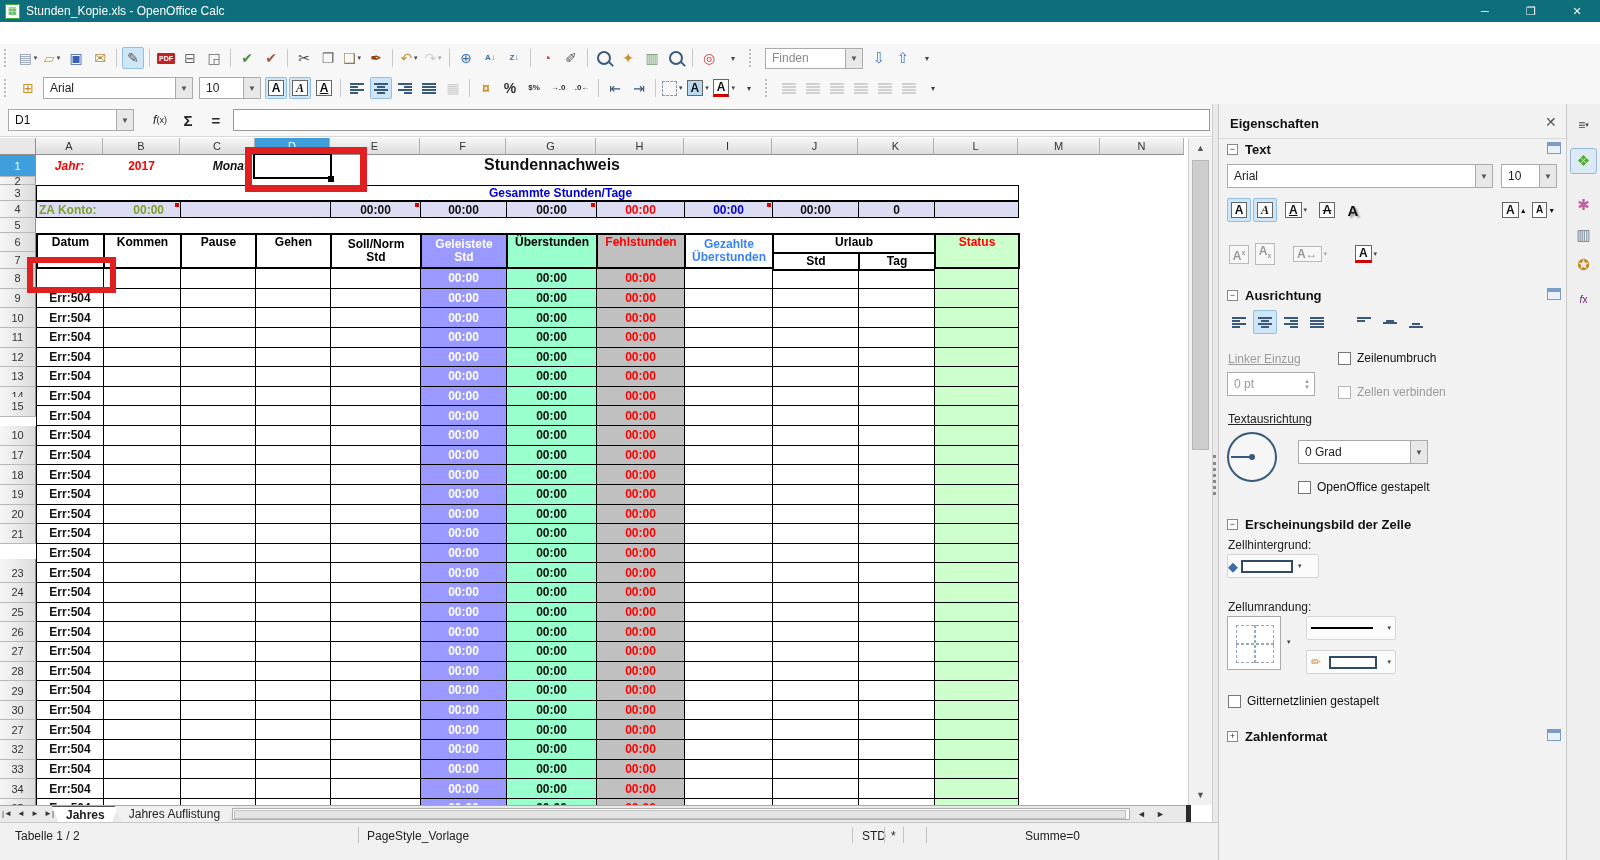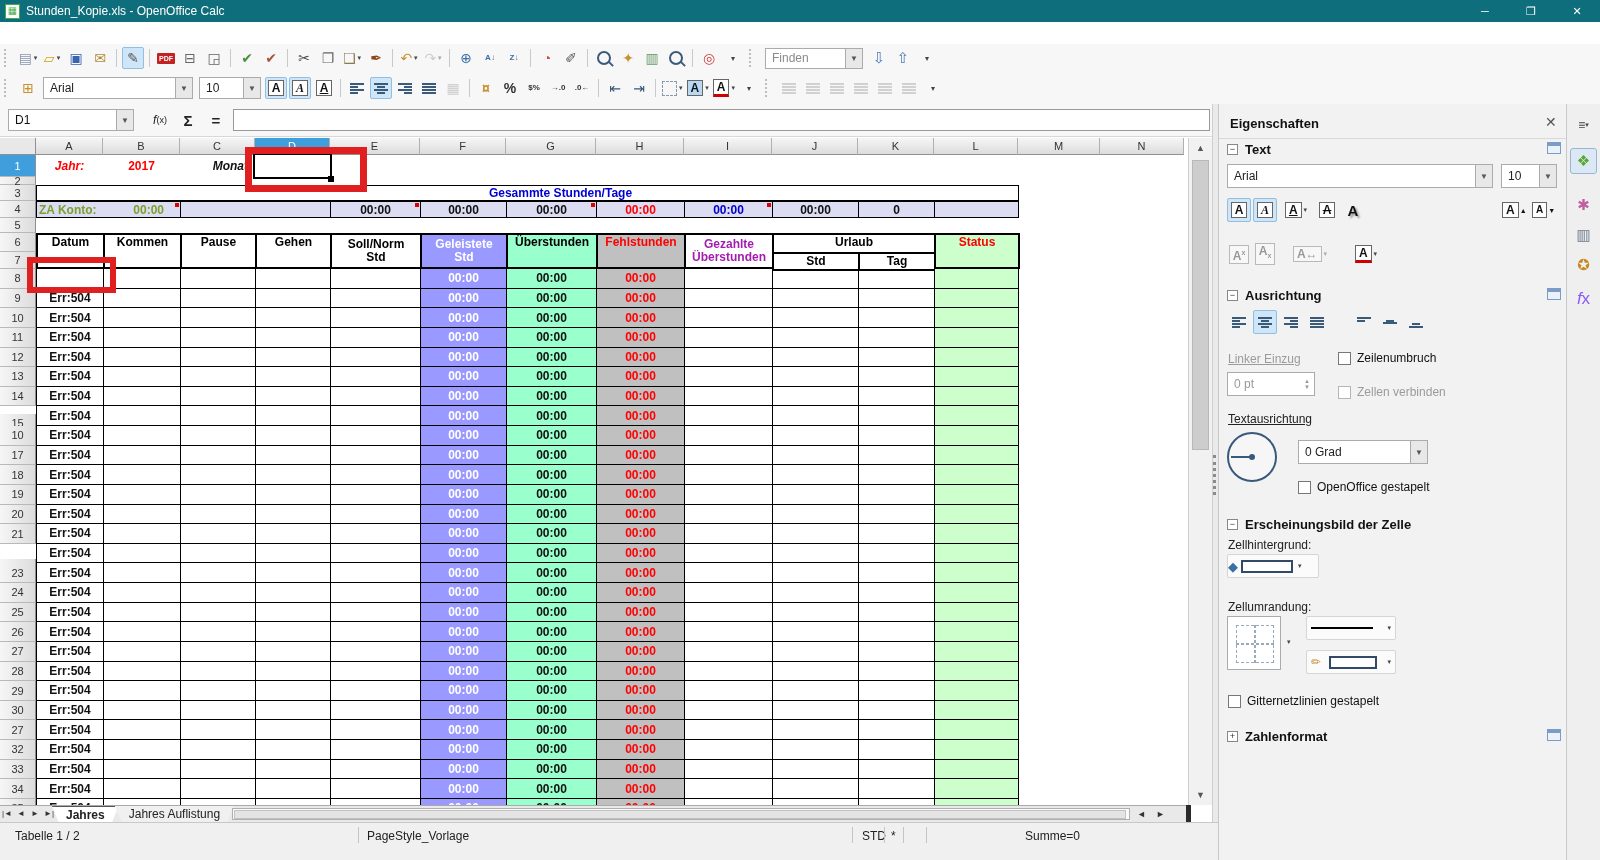--- a/index.html
+++ b/index.html
@@ -376,21 +376,21 @@
       <div class="rowh" style="top: 80px; height: 15px;">5</div>
       <div class="rowh" style="top: 95px; height: 19px;">6</div>
       <div class="rowh" style="top: 114px; height: 17px;">7</div>
       <div class="rowh" style="top: 131px; height: 19.63px;">8</div>
       <div class="rowh" style="top: 150.63px; height: 19.63px;">9</div>
       <div class="rowh" style="top: 170.26px; height: 19.63px;">10</div>
       <div class="rowh" style="top: 189.89px; height: 19.63px;">11</div>
       <div class="rowh" style="top: 209.52px; height: 19.63px;">12</div>
       <div class="rowh" style="top: 229.15px; height: 19.63px;">13</div>
       <div class="rowh" style="top: 248.78px; height: 19.63px;">14</div>
-      <div class="rowh" style="top: 276px; height: 19.63px;">15</div>
+      <div class="rowh" style="top: 259px; height: 19.63px;">15</div>
       <div class="rowh" style="top: 288.04px; height: 19.63px;">10</div>
       <div class="rowh" style="top: 307.67px; height: 19.63px;">17</div>
       <div class="rowh" style="top: 327.3px; height: 19.63px;">18</div>
       <div class="rowh" style="top: 346.93px; height: 19.63px;">19</div>
       <div class="rowh" style="top: 366.56px; height: 19.63px;">20</div>
       <div class="rowh" style="top: 386.19px; height: 19.63px;">21</div>
       <div class="rowh" style="top: 421px; height: 19.63px;">22</div>
       <div class="rowh" style="top: 425.45px; height: 19.63px;">23</div>
       <div class="rowh" style="top: 445.08px; height: 19.63px;">24</div>
       <div class="rowh" style="top: 464.71px; height: 19.63px;">25</div>
@@ -400,20 +400,21 @@
       <div class="rowh" style="top: 543.23px; height: 19.63px;">29</div>
       <div class="rowh" style="top: 562.86px; height: 19.63px;">30</div>
       <div class="rowh" style="top: 582.49px; height: 19.63px;">27</div>
       <div class="rowh" style="top: 602.12px; height: 19.63px;">32</div>
       <div class="rowh" style="top: 621.75px; height: 19.63px;">33</div>
       <div class="rowh" style="top: 641.38px; height: 19.63px;">34</div>
       <div class="rowh" style="top: 661.01px; height: 19.63px;">35</div>
       <div class="cell" style="left: 36px; top: 17px; width: 67px; height: 22px; color: rgb(255, 0, 0); font-style: italic;">Jahr:</div>
       <div class="cell" style="left: 103px; top: 17px; width: 77px; height: 22px; color: rgb(255, 0, 0);">2017</div>
       <div class="cell" style="left: 180px; top: 17px; width: 72px; height: 22px; font-style: italic; justify-content: flex-end;">Monat:</div>
+      <div class="cell" style="left: 420px; top: 15px; width: 264px; height: 24px; font-size: 16px;">Stundennachweis</div>
       <div style="position: absolute; left: 36px; top: 47px; width: 983px; height: 16px; border: 1px solid rgb(0, 0, 0); box-sizing: border-box;"></div>
       <div class="cell" style="left: 103px; top: 47px; width: 915px; height: 15px; color: rgb(0, 0, 208); font-size: 12px;">Gesammte Stunden/Tage</div>
       <div class="seg" style="left: 36px; top: 63px; width: 145px; height: 17px; justify-content: space-between; padding: 0px 16px 0px 2px;">
         <span style="color: rgb(124, 160, 44);">ZA Konto:</span>
         <span style="color: rgb(124, 160, 44);">00:00</span>
         <span class="dot"></span>
       </div>
       <div class="seg" style="left: 180px; top: 63px; width: 151px; height: 17px;"></div>
       <div class="seg" style="left: 330px; top: 63px; width: 91px; height: 17px;">00:00<span class="dot"></span></div>
       <div class="seg" style="left: 420px; top: 63px; width: 87px; height: 17px;">00:00</div>
@@ -424,21 +425,21 @@
       <div class="seg" style="left: 858px; top: 63px; width: 77px; height: 17px;">0</div>
       <div class="seg" style="left: 934px; top: 63px; width: 85px; height: 17px;"></div>
       <div class="hbox" style="left: 36px; top: 95px; width: 69px; height: 36px; align-items: flex-start; padding-top: 1px;">Datum</div>
       <div class="hbox" style="left: 103px; top: 95px; width: 79px; height: 36px; align-items: flex-start; padding-top: 1px;">Kommen</div>
       <div class="hbox" style="left: 180px; top: 95px; width: 77px; height: 36px; align-items: flex-start; padding-top: 1px;">Pause</div>
       <div class="hbox" style="left: 255px; top: 95px; width: 77px; height: 36px; align-items: flex-start; padding-top: 1px;">Gehen</div>
       <div class="hbox" style="left: 330px; top: 95px; width: 92px; height: 36px;">Soll/Norm<br>Std</div>
       <div class="hbox" style="left: 420px; top: 95px; width: 88px; height: 36px; background: rgb(153, 153, 255); color: rgb(255, 255, 255);">Geleistete<br>Std</div>
       <div class="hbox" style="left: 506px; top: 95px; width: 92px; height: 36px; background: rgb(153, 255, 204); align-items: flex-start; padding-top: 1px;">Überstunden</div>
       <div class="hbox" style="left: 596px; top: 95px; width: 90px; height: 36px; background: rgb(192, 192, 192); color: rgb(255, 0, 0); align-items: flex-start; padding-top: 1px;">Fehlstunden</div>
-      <div class="hbox" style="left: 684px; top: 95px; width: 90px; height: 36px; color: #a21caf;">Gezahlte<br>Überstunden</div>
+      <div class="hbox" style="left: 684px; top: 95px; width: 90px; height: 36px; color: #3b82f6;">Gezahlte<br>Überstunden</div>
       <div class="hbox" style="left: 772px; top: 95px; width: 164px; height: 21px; align-items: flex-start; padding-top: 1px;">Urlaub</div>
       <div class="hbox" style="left: 772px; top: 114px; width: 88px; height: 19px;">Std</div>
       <div class="hbox" style="left: 858px; top: 114px; width: 78px; height: 19px;">Tag</div>
       <div class="hbox" style="left: 934px; top: 95px; width: 86px; height: 36px; background: rgb(204, 255, 204); color: rgb(255, 0, 0); align-items: flex-start; padding-top: 1px;">Status</div>
       <div style="position: absolute; left: 36px; top: 131px; width: 984px; height: 536px; border-left: 1px solid rgb(0, 0, 0); box-sizing: border-box; overflow: hidden; display: flex; flex-direction: column;">
         <div class="drow" style="height: 19.63px; flex: 0 0 auto;">
           <div class="dcell" style="width: 67px; flex: 0 0 auto;"></div>
           <div class="dcell" style="width: 77px; flex: 0 0 auto;"></div>
           <div class="dcell" style="width: 75px; flex: 0 0 auto;"></div>
           <div class="dcell" style="width: 75px; flex: 0 0 auto;"></div>
@@ -1027,16 +1028,16 @@
     <div class="stab" style="top:88px">
         <span style="color:#C060A0">✱</span>
       </div>
     <div class="stab" style="top:118px">
         <span style="color:#667788">▥</span>
       </div>
     <div class="stab" style="top:148px">
         <span style="color:#C88820">✪</span>
       </div>
     <div class="stab" style="top:182px">
-        <span style="color:#8b5cf6;font-size:17px"><i>f</i>x</span>
+        <span style="color:#701a75;font-size:10px"><i>f</i>x</span>
       </div>
   </div>
 </div>
 
 </body></html>

